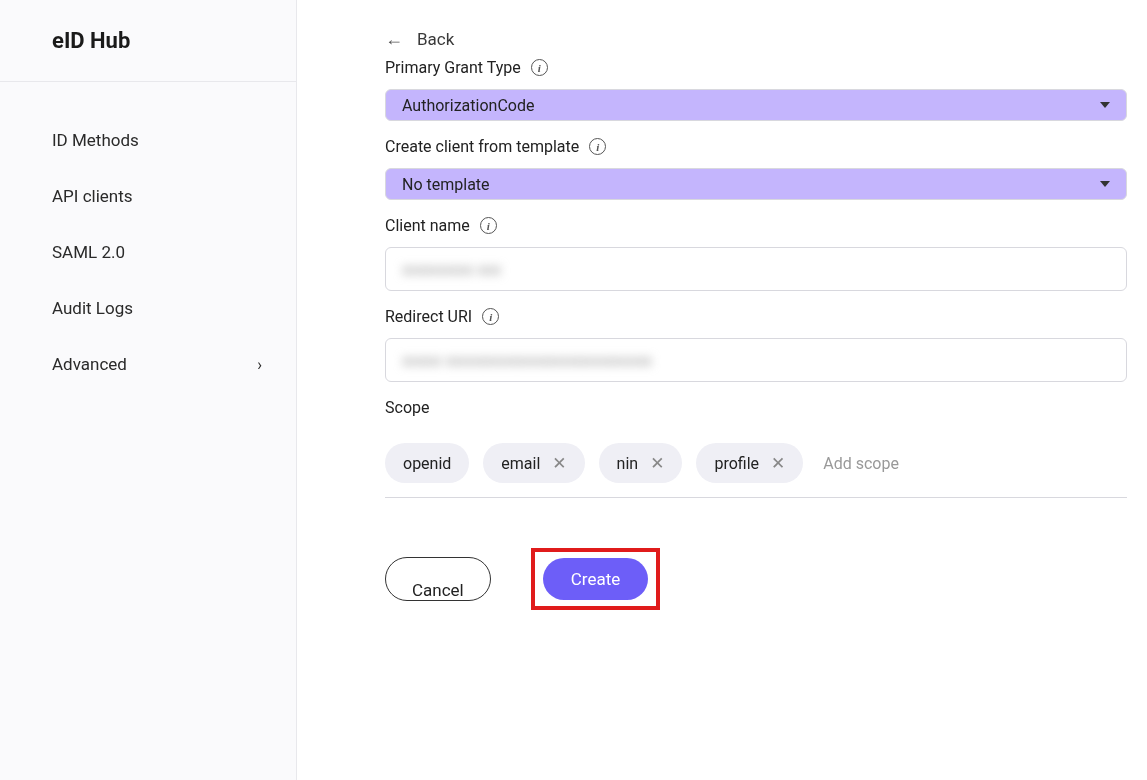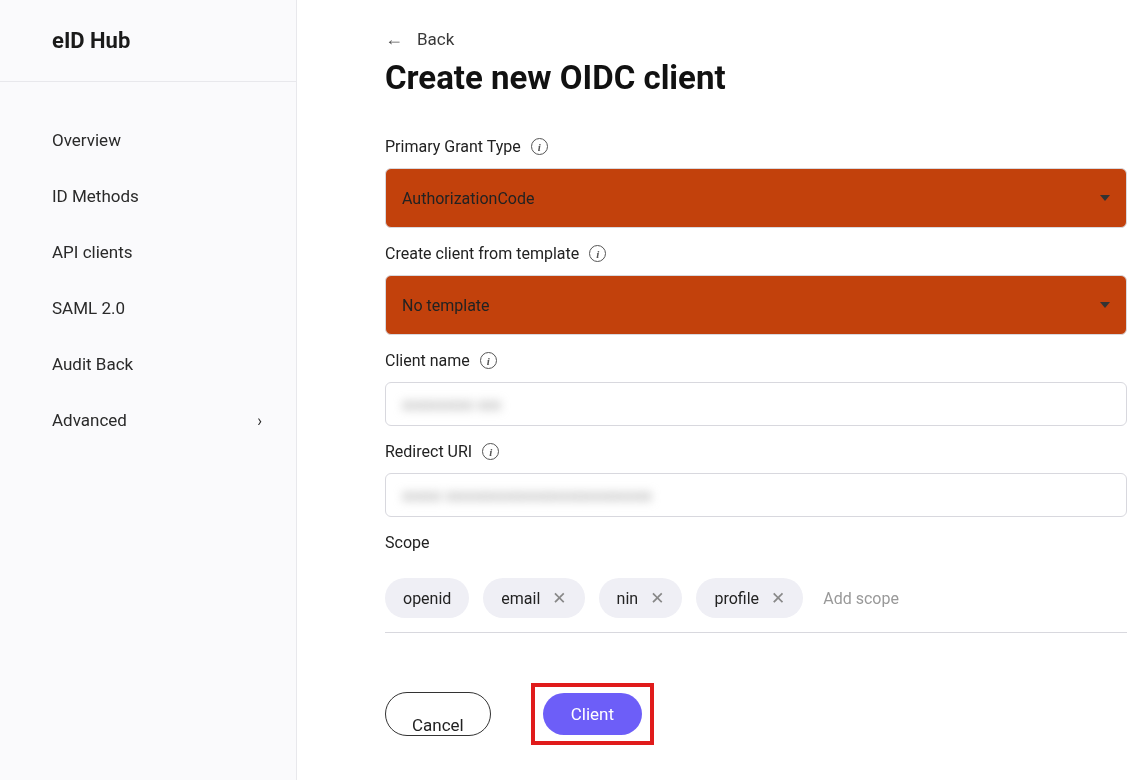--- a/index.html
+++ b/index.html
@@ -104,31 +104,31 @@
       align-items: center;
       justify-content: center;
       font-size: 11px;
       font-weight: 600;
       font-style: italic;
       color: #555;
       font-family: Georgia, serif;
     }
     .select {
       width: 742px;
-      height: 60px;
+      height: 32px;
       border: 1px solid #d8d8de;
       border-radius: 6px;
       padding: 0 16px;
       font-size: 16px;
       color: #222;
       display: flex;
       align-items: center;
       justify-content: space-between;
       cursor: pointer;
-      background: #c2410c;
+      background: #c4b5fd;
     }
     .input {
       width: 742px;
       height: 44px;
       border: 1px solid #d8d8de;
       border-radius: 6px;
       padding: 0 16px;
       font-size: 16px;
       color: #222;
       display: flex;
@@ -217,47 +217,43 @@
       justify-content: center;
     }
   </style>
 </head>
 <body>
 
 <div class="sidebar">
   <div class="brand">eID Hub</div>
   <div class="nav">
     <div class="nav-item">
-      <span>Overview</span>
-    </div>
-    <div class="nav-item">
       <span>ID Methods</span>
     </div>
     <div class="nav-item">
       <span>API clients</span>
     </div>
     <div class="nav-item">
       <span>SAML 2.0</span>
     </div>
     <div class="nav-item">
-      <span>Audit Back</span>
+      <span>Audit Logs</span>
     </div>
     <div class="nav-item">
       <span>Advanced</span>
       <span class="chev">›</span>
     </div>
   </div>
 </div>
 
 <div class="main">
   <div class="back">
     <span class="back-arrow">←</span>
     <span>Back</span>
   </div>
-  <h1 class="title">Create new OIDC client</h1>
 
   <div class="form-group">
     <div class="label-row">
       <span class="label">Primary Grant Type</span>
       <span class="info-icon">i</span>
     </div>
     <div class="select">
       <span>AuthorizationCode</span>
       <span class="dropdown-caret"></span>
     </div>
@@ -317,17 +313,17 @@
       <span class="add-scope">Add scope</span>
     </div>
   </div>
 
   <div class="button-row">
     <div class="btn-cancel">
       <span>Cancel</span>
     </div>
     <div class="create-wrap">
       <div class="btn-create">
-        <span>Client</span>
+        <span>Create</span>
       </div>
     </div>
   </div>
 </div>
 
 </body></html>

